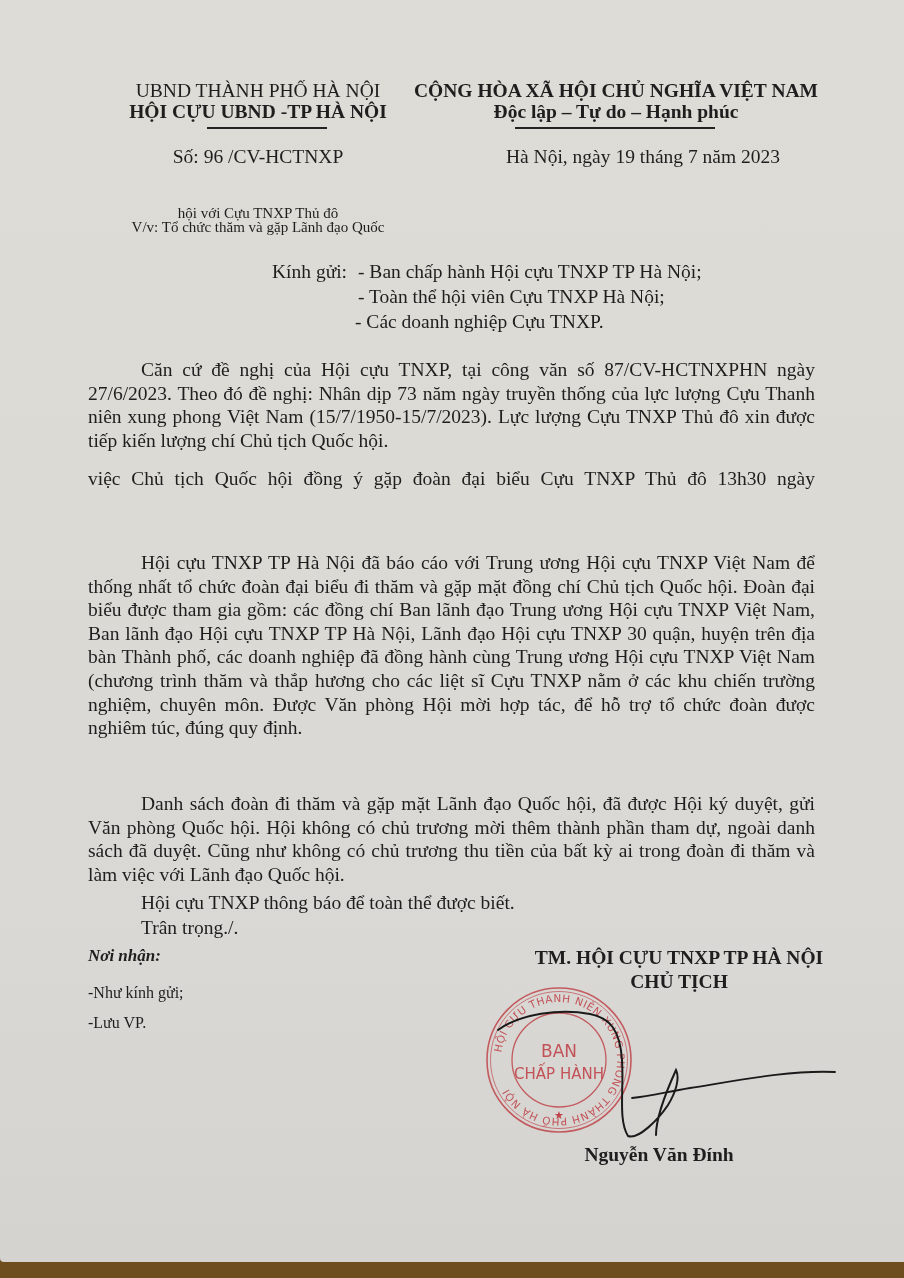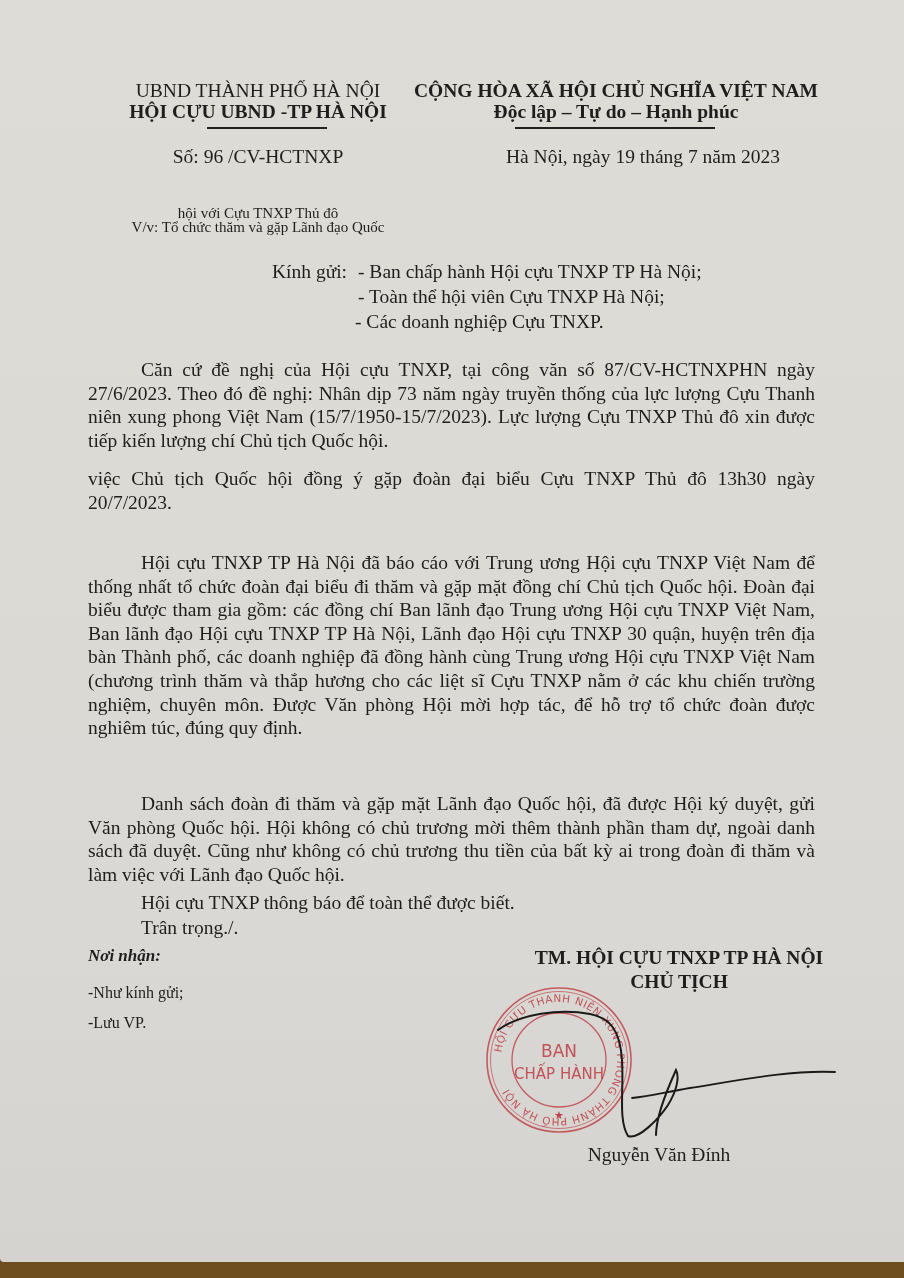--- a/index.html
+++ b/index.html
@@ -30,21 +30,21 @@
   .vv2 { left:88px; top:205px; width:340px; font-size:15px; }
   .kg { font-size:19.5px; }
   .para {
     position:absolute; left:88px; width:727px; font-size:19.5px; line-height:23.6px;
     text-align:justify; text-indent:53px; white-space:normal;
   }
   .para .ln { display:block; text-align:justify; text-align-last:justify; }
   .para .ln.last { text-align-last:left; }
   .italic-bold { font-style:italic; font-weight:bold; }
   .sig-title { left:504px; top:947px; width:350px; font-size:19.5px; font-weight:bold; }
-  .sig-name { left:484px; top:1144px; width:350px; font-size:19.5px; font-weight:normal;text-align:center; }
+  .sig-name { left:484px; top:1144px; width:350px; font-size:19.5px; font-weight:bold;text-align:center; }
   .stamp { position:absolute; left:484px; top:985px; width:150px; height:150px; }
   .signature { position:absolute; left:480px; top:1000px; width:360px; height:150px; }
 </style>
 </head>
 <body>
 
 <div class="paper">
 
   <div class="abs center hdr-l1">UBND THÀNH PHỐ HÀ NỘI</div>
   <div class="abs center hdr-l2">
@@ -70,21 +70,20 @@
 
   <div class="para" style="top:358px;">
     <span class="ln" style="padding-left:53px;text-indent:0">Căn cứ đề nghị của Hội cựu TNXP, tại công văn số 87/CV-HCTNXPHN ngày</span>
     <span class="ln" style="text-indent:0">27/6/2023. Theo đó đề nghị: Nhân dịp 73 năm ngày truyền thống của lực lượng Cựu Thanh</span>
     <span class="ln" style="text-indent:0">niên xung phong Việt Nam (15/7/1950-15/7/2023). Lực lượng Cựu TNXP Thủ đô xin được</span>
     <span class="ln last" style="text-indent:0">tiếp kiến lượng chí Chủ tịch Quốc hội.</span>
   </div>
 
   <div class="para" style="top:467px;">
     <span class="ln" style="text-indent:0">việc Chủ tịch Quốc hội đồng ý gặp đoàn đại biểu Cựu TNXP Thủ đô 13h30 ngày</span>
-    <span class="ln last" style="text-indent:0">20/7/2023.</span>
   </div>
 
   <div class="para" style="top:551px;">
     <span class="ln" style="padding-left:53px;text-indent:0">Hội cựu TNXP TP Hà Nội đã báo cáo với Trung ương Hội cựu TNXP Việt Nam để</span>
     <span class="ln" style="text-indent:0">thống nhất tổ chức đoàn đại biểu đi thăm và gặp mặt đồng chí Chủ tịch Quốc hội. Đoàn đại</span>
     <span class="ln" style="text-indent:0">biểu được tham gia gồm: các đồng chí Ban lãnh đạo Trung ương Hội cựu TNXP Việt Nam,</span>
     <span class="ln" style="text-indent:0">Ban lãnh đạo Hội cựu TNXP TP Hà Nội, Lãnh đạo Hội cựu TNXP 30 quận, huyện trên địa</span>
     <span class="ln" style="text-indent:0">bàn Thành phố, các doanh nghiệp đã đồng hành cùng Trung ương Hội cựu TNXP Việt Nam</span>
     <span class="ln" style="text-indent:0">(chương trình thăm và thắp hương cho các liệt sĩ Cựu TNXP nằm ở các khu chiến trường</span>
     <span class="ln" style="text-indent:0">nghiệm, chuyên môn. Được Văn phòng Hội mời hợp tác, để hỗ trợ tổ chức đoàn được</span>

